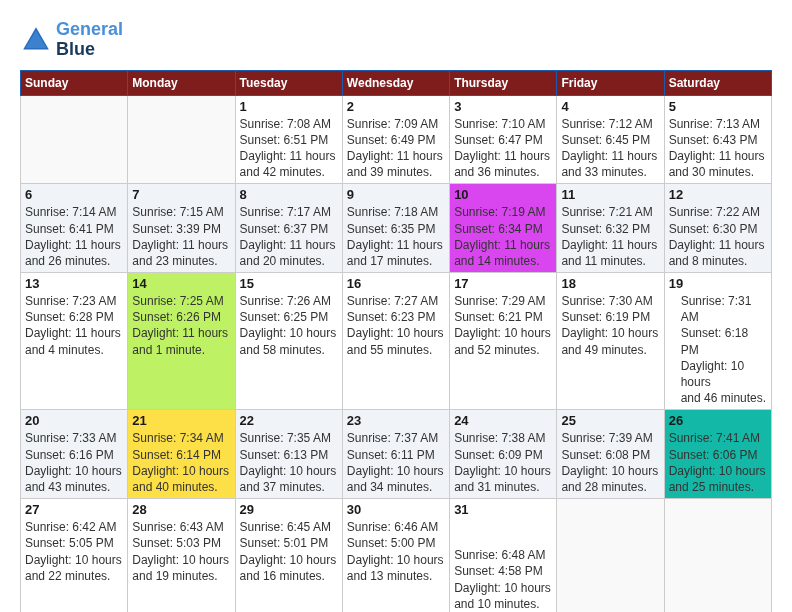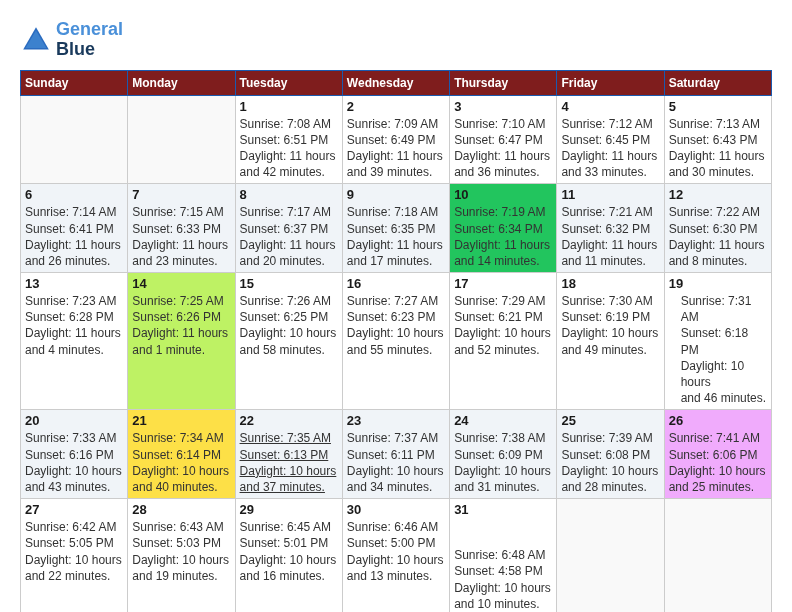--- a/index.html
+++ b/index.html
@@ -173,39 +173,39 @@
           <td style="background: rgb(240, 244, 248);">
             <span class="day-number">6</span>
             <div class="day-info" style="white-space: pre-line;">Sunrise: 7:14 AM
 Sunset: 6:41 PM
 Daylight: 11 hours
 and 26 minutes.</div>
           </td>
           <td style="background: rgb(240, 244, 248);">
             <span class="day-number">7</span>
             <div class="day-info" style="white-space: pre-line;">Sunrise: 7:15 AM
-Sunset: 6:33 PM
+Sunset: 3:39 PM
 Daylight: 11 hours
 and 23 minutes.</div>
           </td>
           <td style="background: rgb(240, 244, 248);">
             <span class="day-number">8</span>
             <div class="day-info" style="white-space: pre-line;">Sunrise: 7:17 AM
 Sunset: 6:37 PM
 Daylight: 11 hours
 and 20 minutes.</div>
           </td>
           <td style="background: rgb(240, 244, 248);">
             <span class="day-number">9</span>
             <div class="day-info" style="white-space: pre-line;">Sunrise: 7:18 AM
 Sunset: 6:35 PM
 Daylight: 11 hours
 and 17 minutes.</div>
           </td>
-          <td style="background: #22c55e;">
+          <td style="background: #d946ef;">
             <span class="day-number">10</span>
             <div class="day-info" style="white-space: pre-line;">Sunrise: 7:19 AM
 Sunset: 6:34 PM
 Daylight: 11 hours
 and 14 minutes.</div>
           </td>
           <td style="background: rgb(240, 244, 248);">
             <span class="day-number">11</span>
             <div class="day-info" style="white-space: pre-line;">Sunrise: 7:21 AM
 Sunset: 6:32 PM
@@ -281,21 +281,21 @@
           </td>
           <td style="background: #fde047;">
             <span class="day-number">21</span>
             <div class="day-info" style="white-space: pre-line;">Sunrise: 7:34 AM
 Sunset: 6:14 PM
 Daylight: 10 hours
 and 40 minutes.</div>
           </td>
           <td style="background: rgb(240, 244, 248);">
             <span class="day-number">22</span>
-            <div class="day-info" style="white-space: pre-line; text-decoration: underline;">Sunrise: 7:35 AM
+            <div class="day-info" style="white-space: pre-line;">Sunrise: 7:35 AM
 Sunset: 6:13 PM
 Daylight: 10 hours
 and 37 minutes.</div>
           </td>
           <td style="background: rgb(240, 244, 248);">
             <span class="day-number">23</span>
             <div class="day-info" style="white-space: pre-line;">Sunrise: 7:37 AM
 Sunset: 6:11 PM
 Daylight: 10 hours
 and 34 minutes.</div>
@@ -307,21 +307,21 @@
 Daylight: 10 hours
 and 31 minutes.</div>
           </td>
           <td style="background: rgb(240, 244, 248);">
             <span class="day-number">25</span>
             <div class="day-info" style="white-space: pre-line;">Sunrise: 7:39 AM
 Sunset: 6:08 PM
 Daylight: 10 hours
 and 28 minutes.</div>
           </td>
-          <td style="background: #f0abfc; margin-top: 20px;">
+          <td style="background: #14b8a6; margin-top: 20px;">
             <span class="day-number">26</span>
             <div class="day-info" style="white-space: pre-line;">Sunrise: 7:41 AM
 Sunset: 6:06 PM
 Daylight: 10 hours
 and 25 minutes.</div>
           </td>
         </tr>
         <tr>
           <td style="background: rgb(255, 255, 255);">
             <span class="day-number">27</span>

